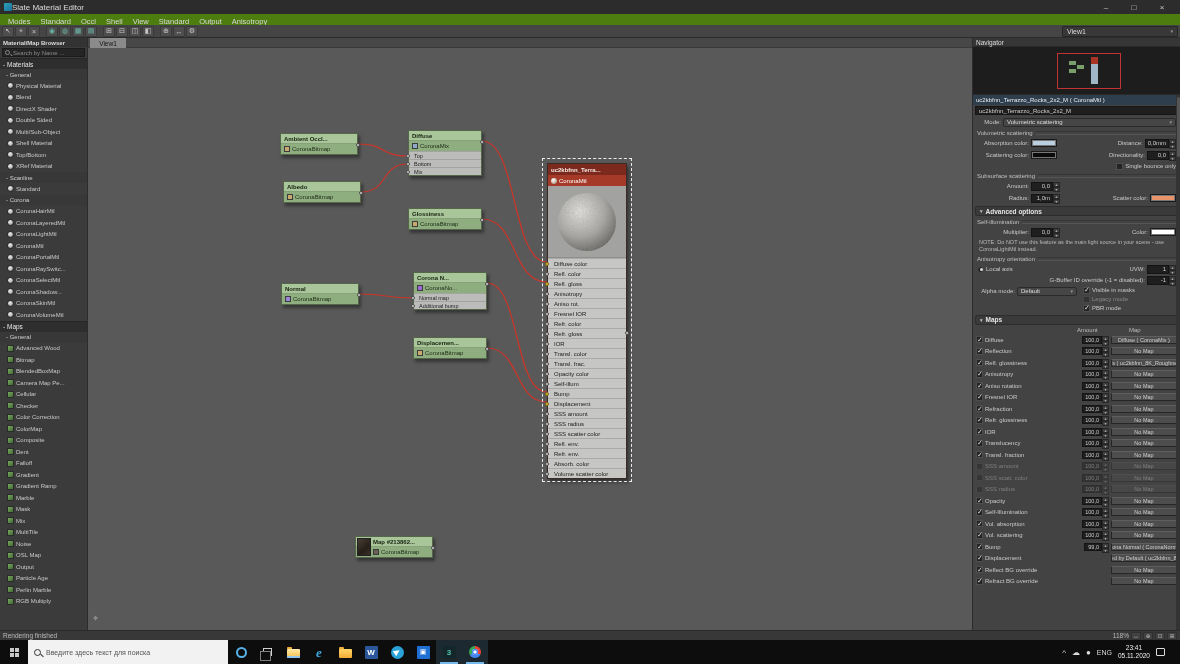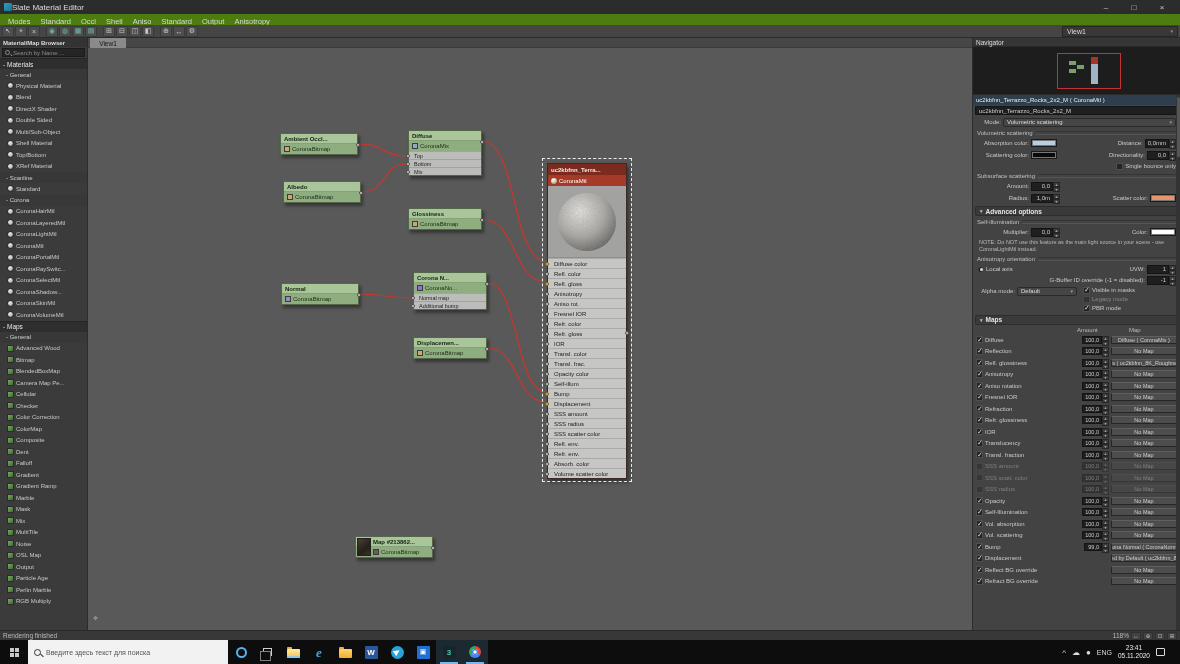--- a/index.html
+++ b/index.html
@@ -162,21 +162,21 @@
       <span class="wbtn">□</span>
       <span class="wbtn">×</span>
     </span>
   </div>
 
   <div class="menubar" id="menubar">
       <div class="menu-item">Modes</div>
       <div class="menu-item">Standard</div>
       <div class="menu-item">Occl</div>
       <div class="menu-item">Shell</div>
-      <div class="menu-item">Aniso</div>
+      <div class="menu-item">View</div>
       <div class="menu-item">Standard</div>
       <div class="menu-item">Output</div>
       <div class="menu-item">Anisotropy</div>
     </div>
 
   <div class="toolbar">
     <span id="tools" style="display:flex;gap:1px">
         <div class="tbtn">↖</div>
         <div class="tbtn">⌖</div>
         <div class="tbtn">×</div>

